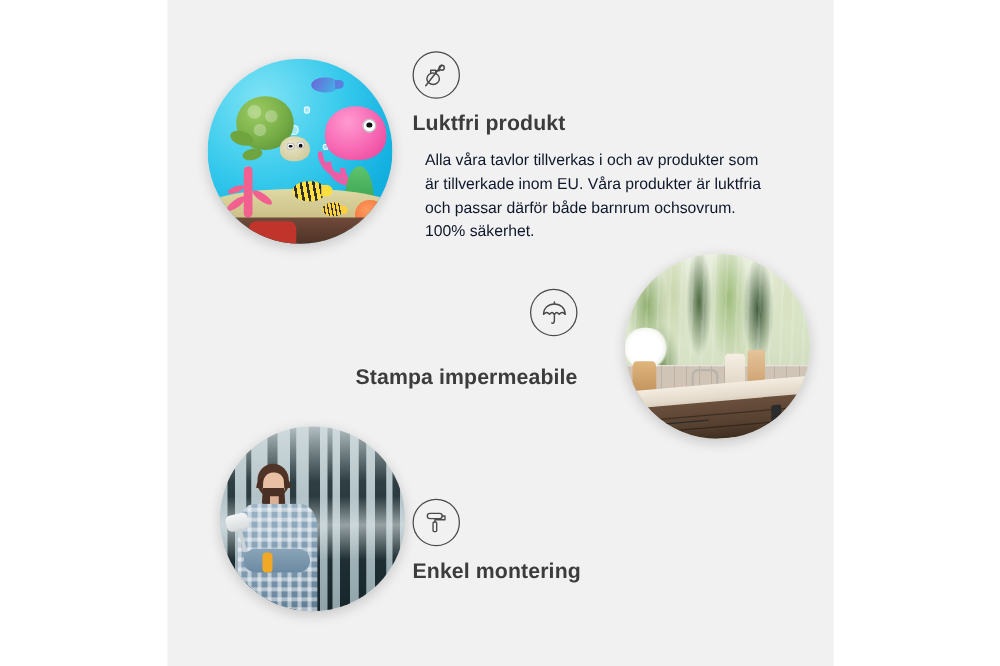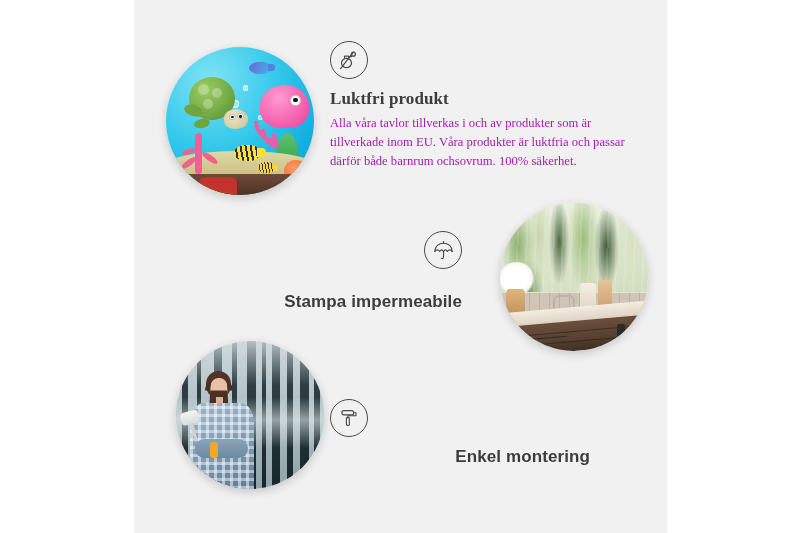--- a/index.html
+++ b/index.html
@@ -250,35 +250,35 @@
     width:36px;height:36px;border-radius:50%;
     border:1.5px solid #4a4a4a;
     display:flex;align-items:center;justify-content:center;
   }
   .icon-circle svg{display:block;}
   .b-title{
     font-size:17px;font-weight:700;color:#3c3c3c;
     letter-spacing:.1px;margin:0;line-height:1.25;
   }
   .b-text{
-    font-size:12.6px;color:#a21caf;line-height:1.5;margin:0;
-  }
-
-  
-  .block1{left:330px;top:41px;width:296px;font-family:Liberation Serif, serif;}
+    font-size:12.6px;color:#0f172a;line-height:1.5;margin:10px;
+  }
+
+  
+  .block1{left:330px;top:41px;width:296px;}
   .block1 .icon-circle{margin-bottom:9px;}
   .block1 .b-title{margin-bottom:5px;}
 
   
   .block2{left:186px;top:231px;width:276px;text-align:right;}
   .block2 .icon-circle{margin-left:auto;margin-bottom:8px;}
   .block2 .b-title{margin-bottom:4px;margin-top:22px;}
 
   
-  .block3{left:330px;top:399px;width:260px;text-align:right;}
+  .block3{left:330px;top:399px;width:260px;}
   .block3 .icon-circle{margin-bottom:9px;}
   .block3 .b-title{margin-bottom:4px;}
 </style>
 </head>
 <body>
 
 <div class="stage">
 
   <div class="panel"></div>
 

